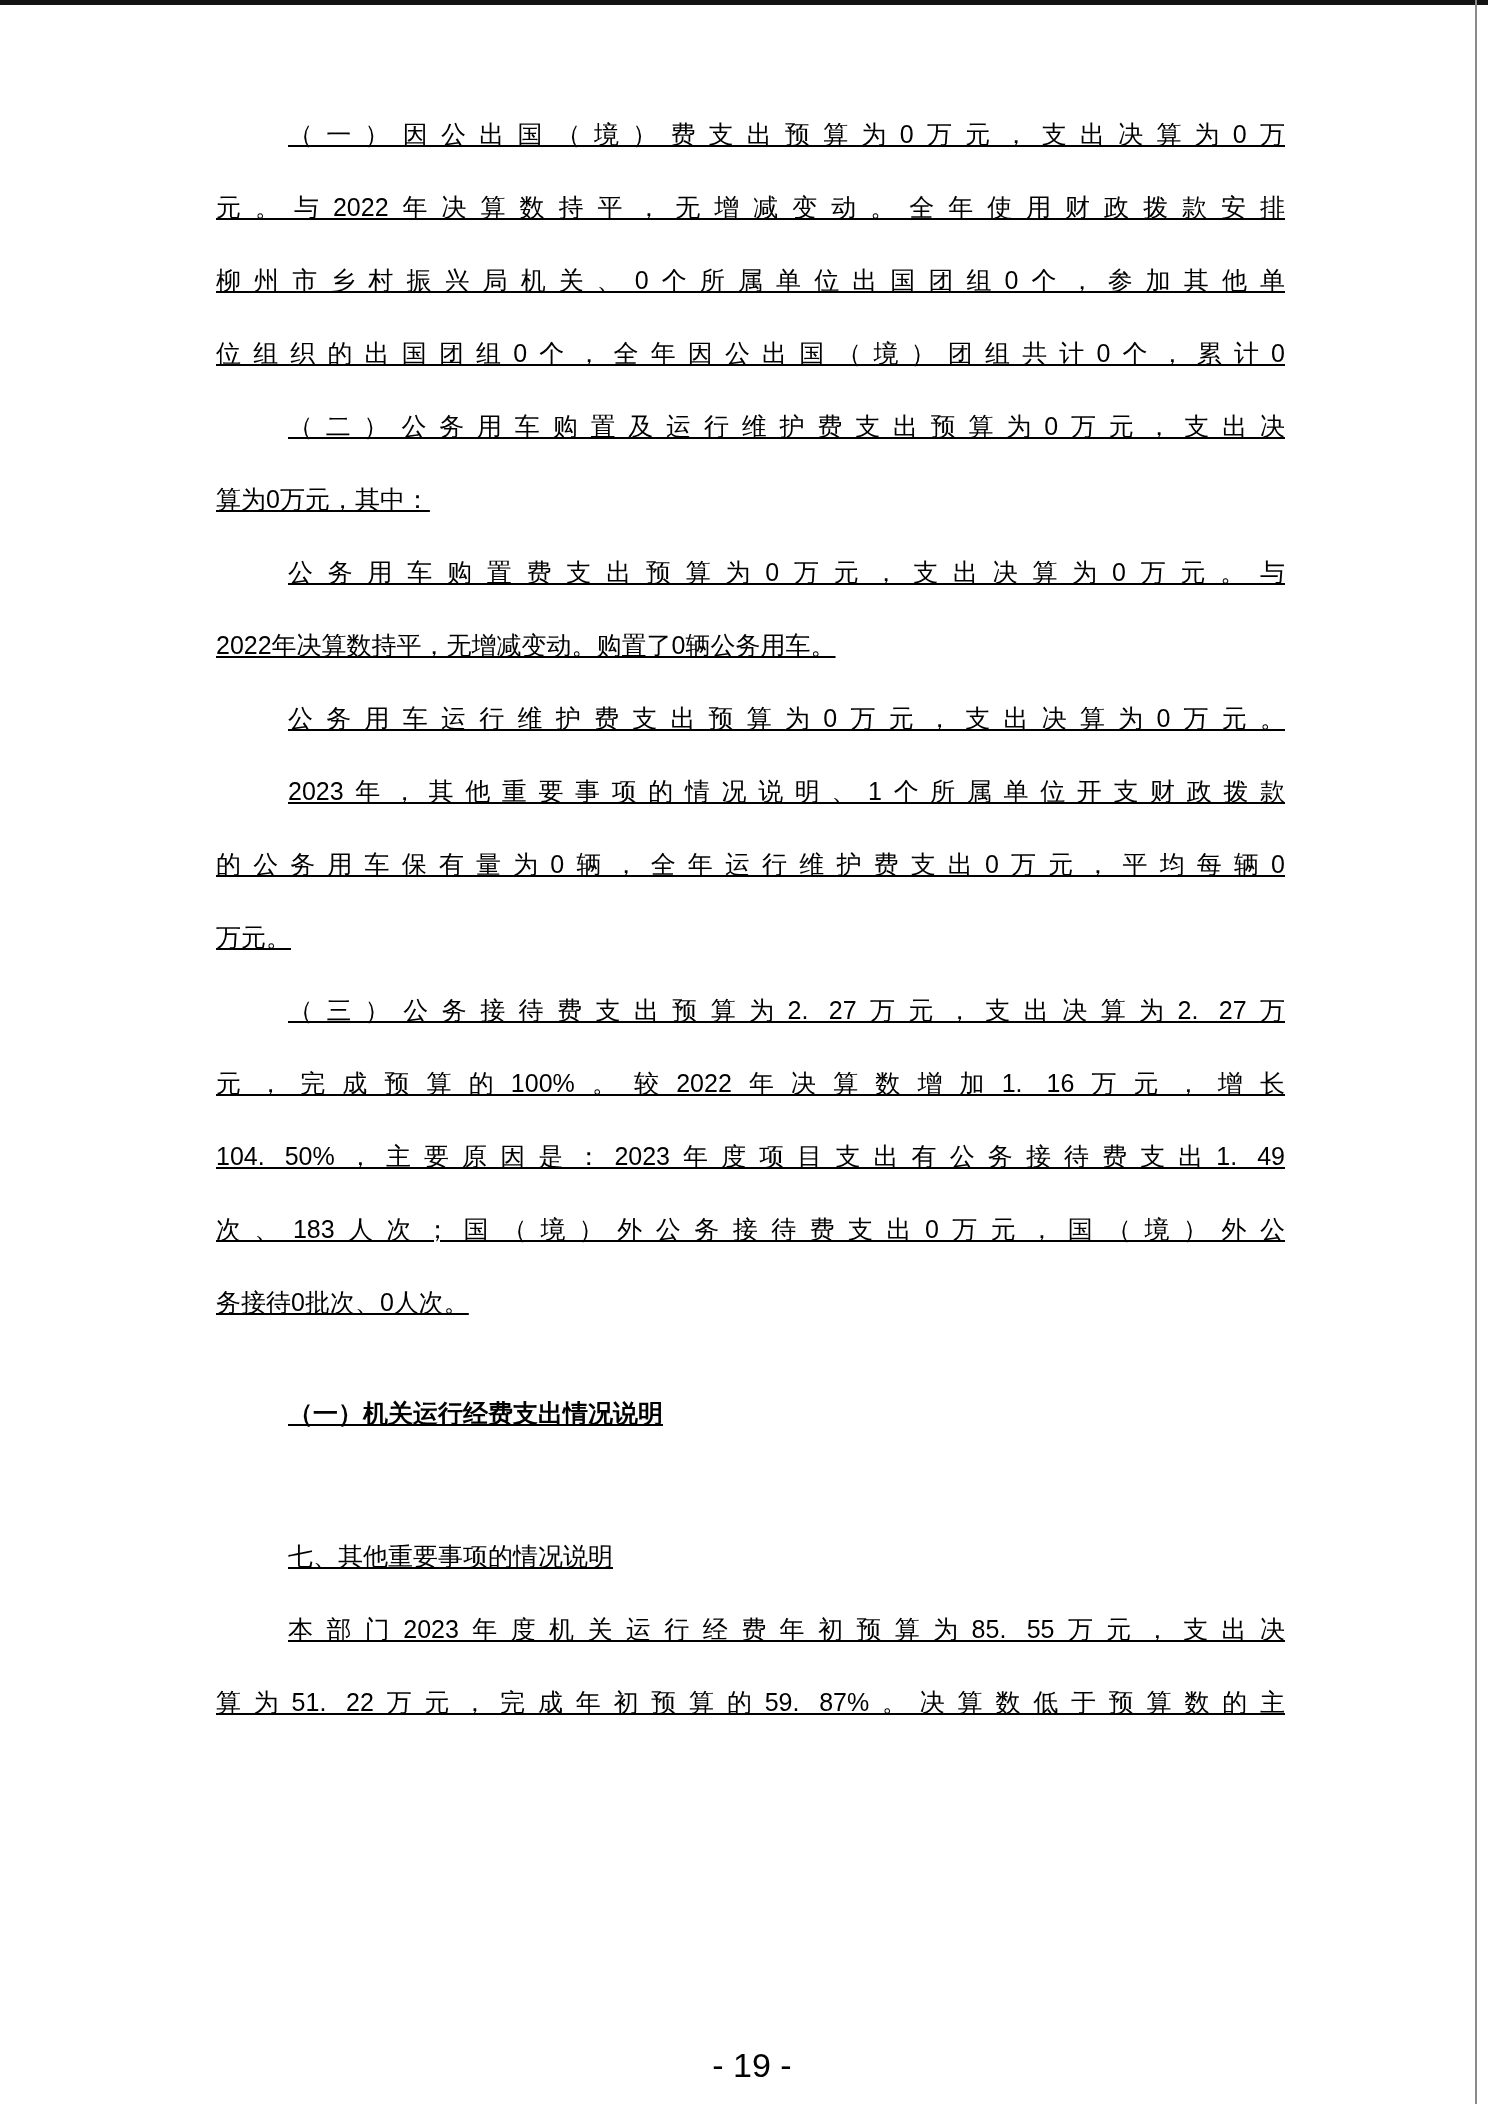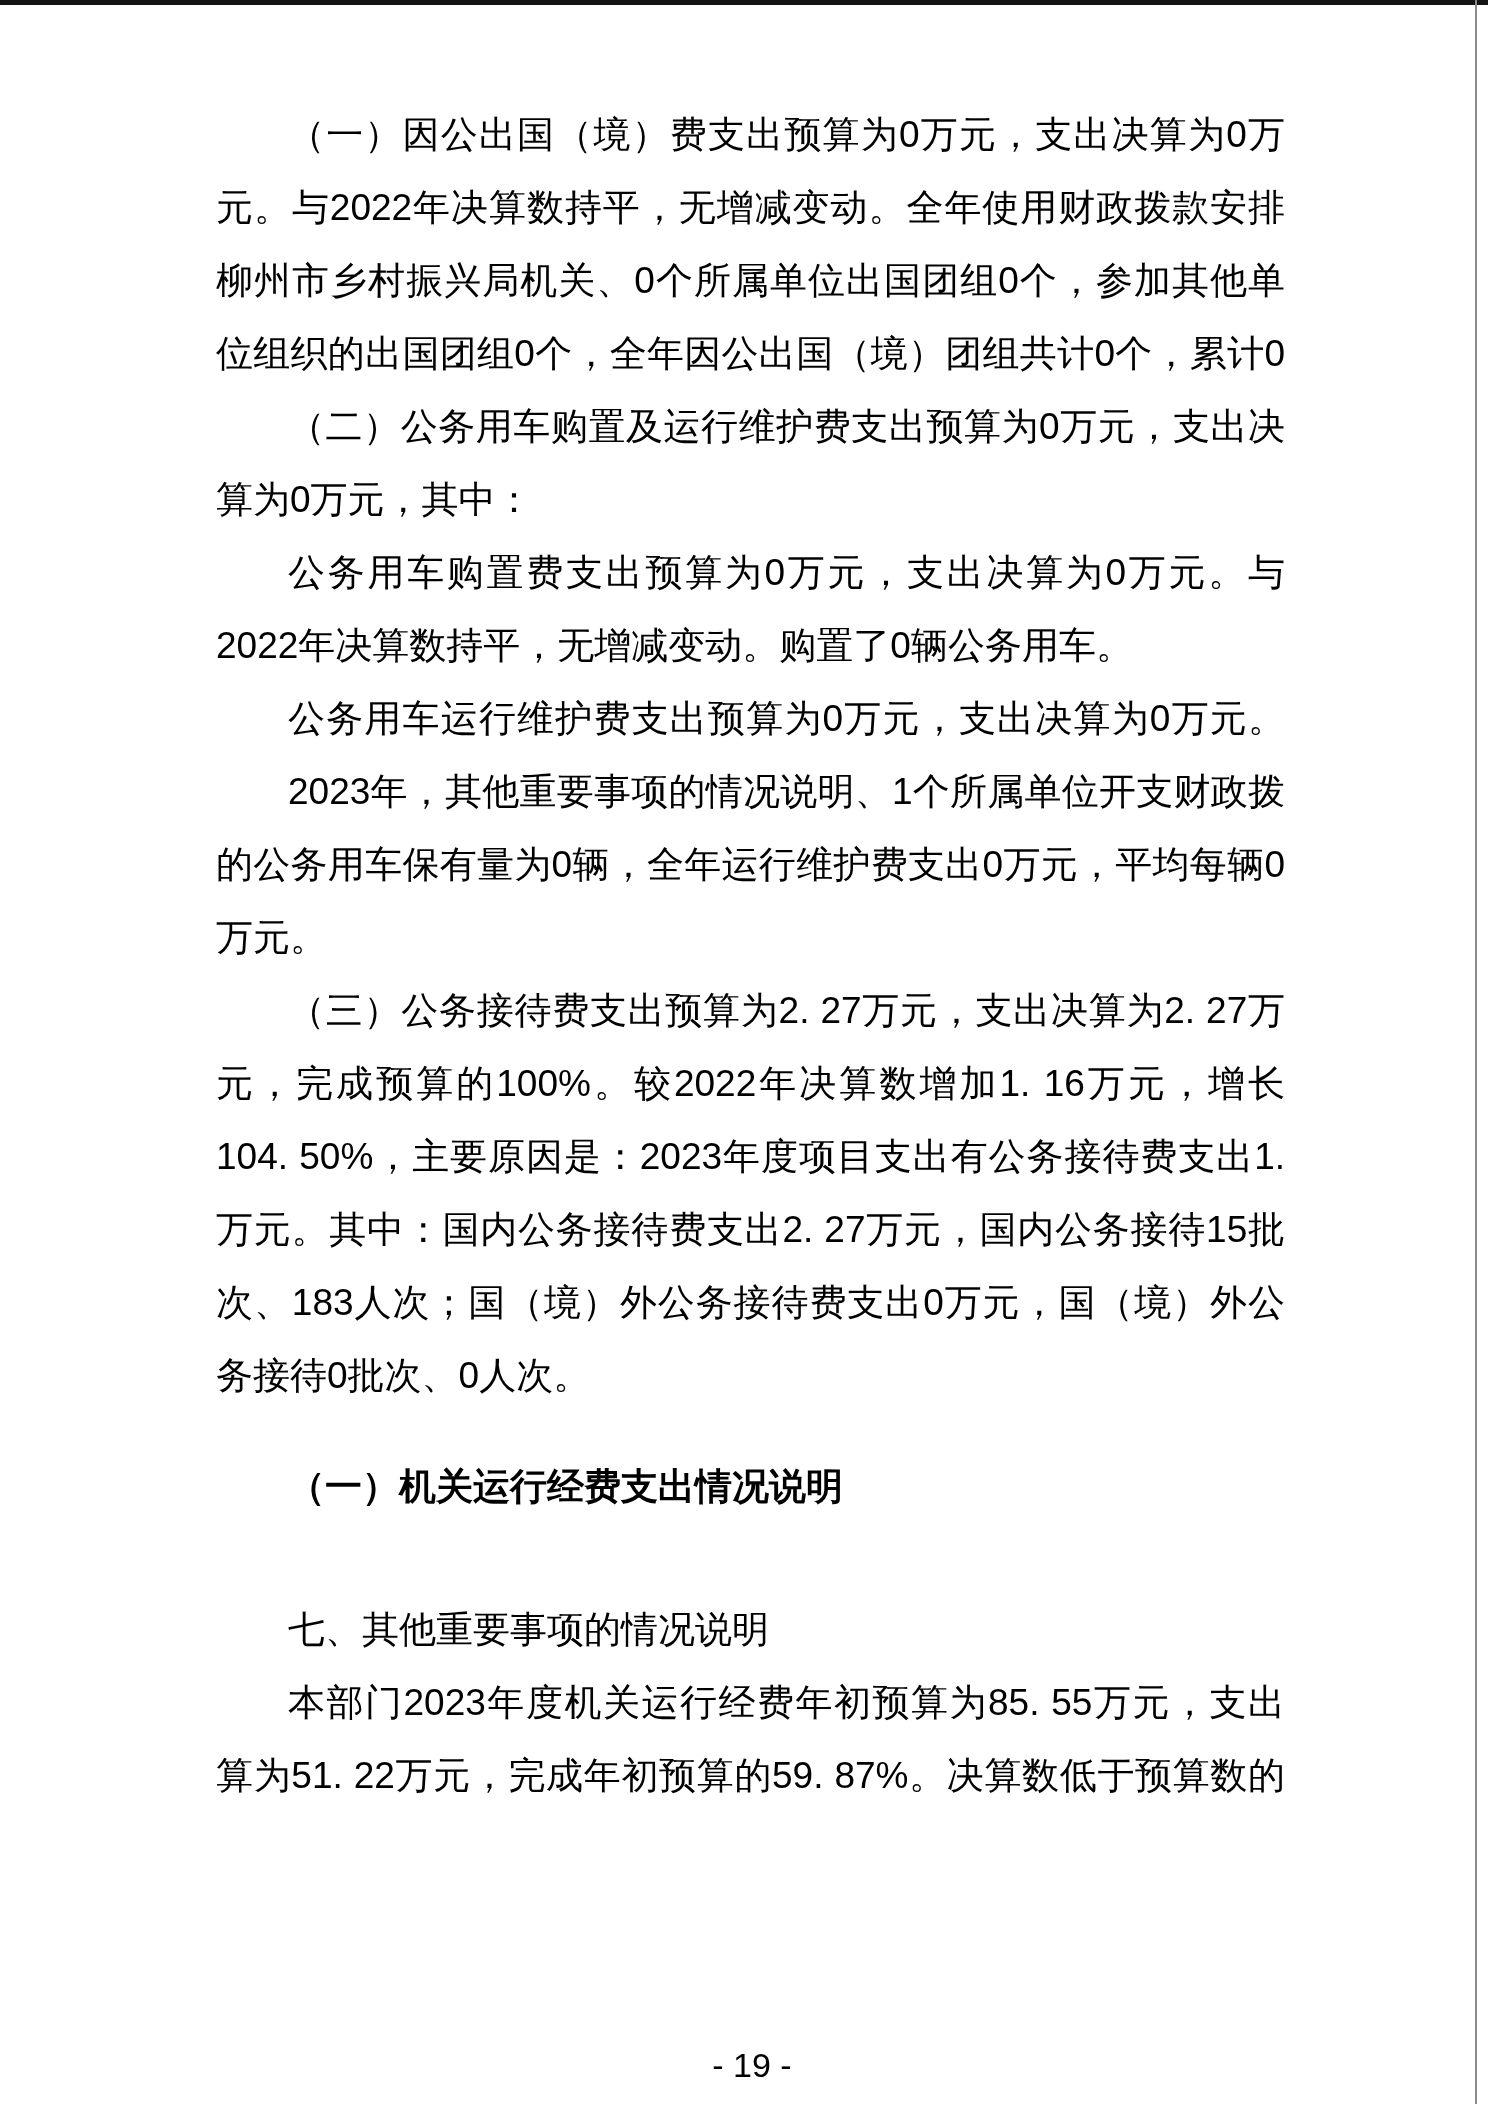--- a/index.html
+++ b/index.html
@@ -30,27 +30,28 @@
     background: #8a8a8a;
   }
   
   .content {
     position: absolute;
     left: 216px;
     top: 98px;
     width: 1069px;
   }
   .ln {
-    font-size: 37px;
+    font-size: 25px;
     line-height: 73px;
     height: 73px;
     overflow: hidden;
     text-align: left;
     letter-spacing: 0;
     white-space: normal;
+    text-decoration: underline;
   }
   .fill {
     text-align: justify;
     text-align-last: justify;
     text-justify: inter-ideograph;
   }
   .ind {
     text-indent: 72px;
   }
   .h1 {
@@ -86,21 +87,20 @@
     <div class="ln">算为0万元，其中：</div>
     <div class="ln fill ind">公务用车购置费支出预算为0万元，支出决算为0万元。与</div>
     <div class="ln">2022年决算数持平，无增减变动。购置了0辆公务用车。</div>
     <div class="ln fill ind">公务用车运行维护费支出预算为0万元，支出决算为0万元。</div>
     <div class="ln fill ind">2023年，其他重要事项的情况说明、1个所属单位开支财政拨款</div>
     <div class="ln fill">的公务用车保有量为0辆，全年运行维护费支出0万元，平均每辆0</div>
     <div class="ln">万元。</div>
     <div class="ln fill ind">（三）公务接待费支出预算为2. 27万元，支出决算为2. 27万</div>
     <div class="ln fill">元，完成预算的100%。较2022年决算数增加1. 16万元，增长</div>
     <div class="ln fill">104. 50%，主要原因是：2023年度项目支出有公务接待费支出1. 49</div>
-    <div class="ln fill">万元。其中：国内公务接待费支出2. 27万元，国内公务接待15批</div>
     <div class="ln fill">次、183人次；国（境）外公务接待费支出0万元，国（境）外公</div>
     <div class="ln">务接待0批次、0人次。</div>
     <div class="ln ind h2">（一）机关运行经费支出情况说明</div>
     <div class="ln ind h1">七、其他重要事项的情况说明</div>
     <div class="ln fill ind">本部门2023年度机关运行经费年初预算为85. 55万元，支出决</div>
     <div class="ln fill">算为51. 22万元，完成年初预算的59. 87%。决算数低于预算数的主</div>
   </div>
 
   <div class="page-number">- 19 -</div>
 </div>

